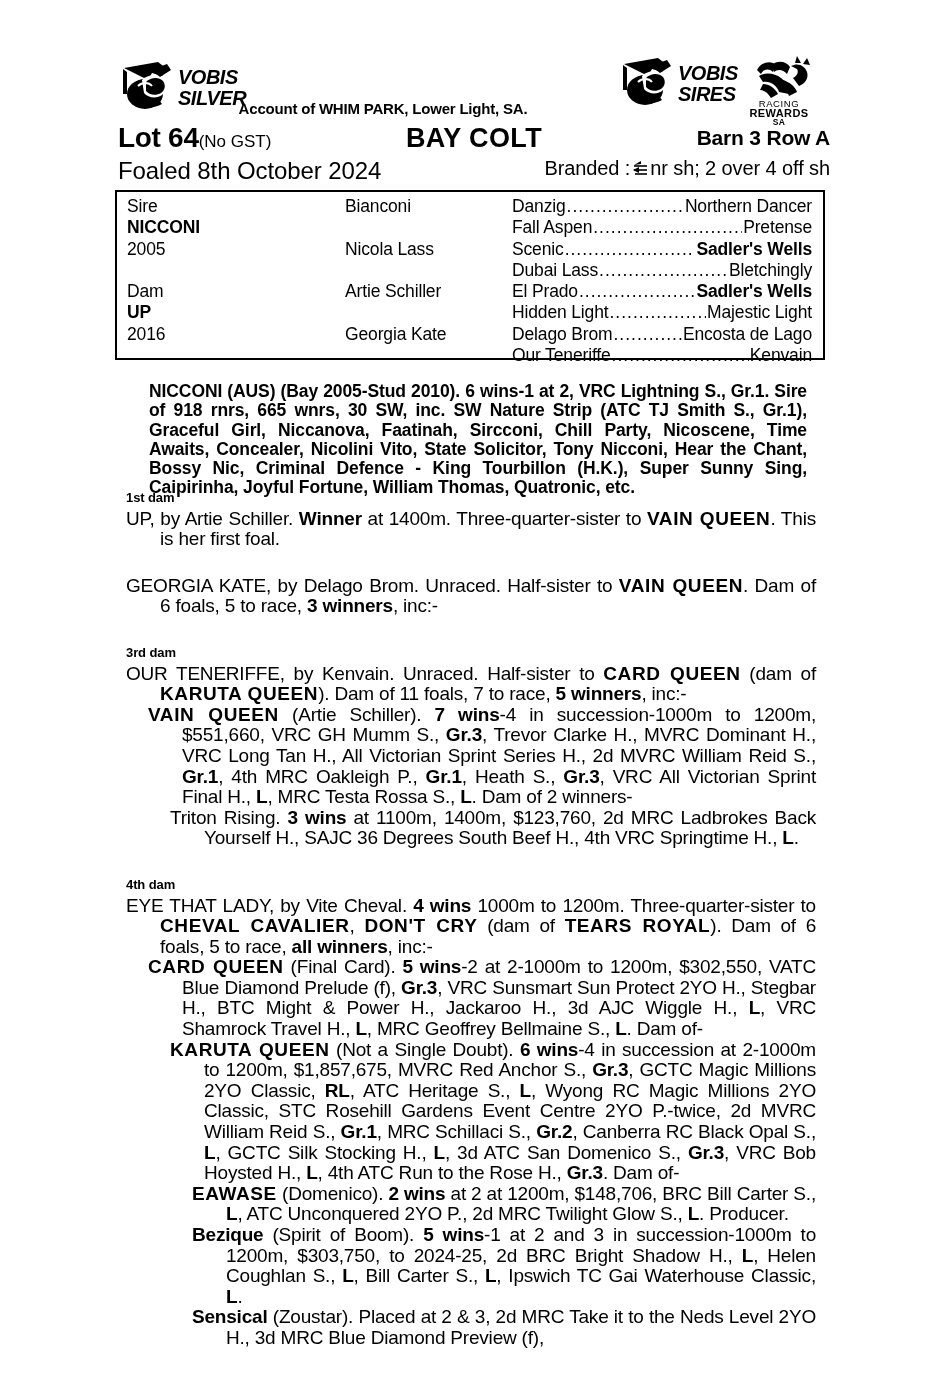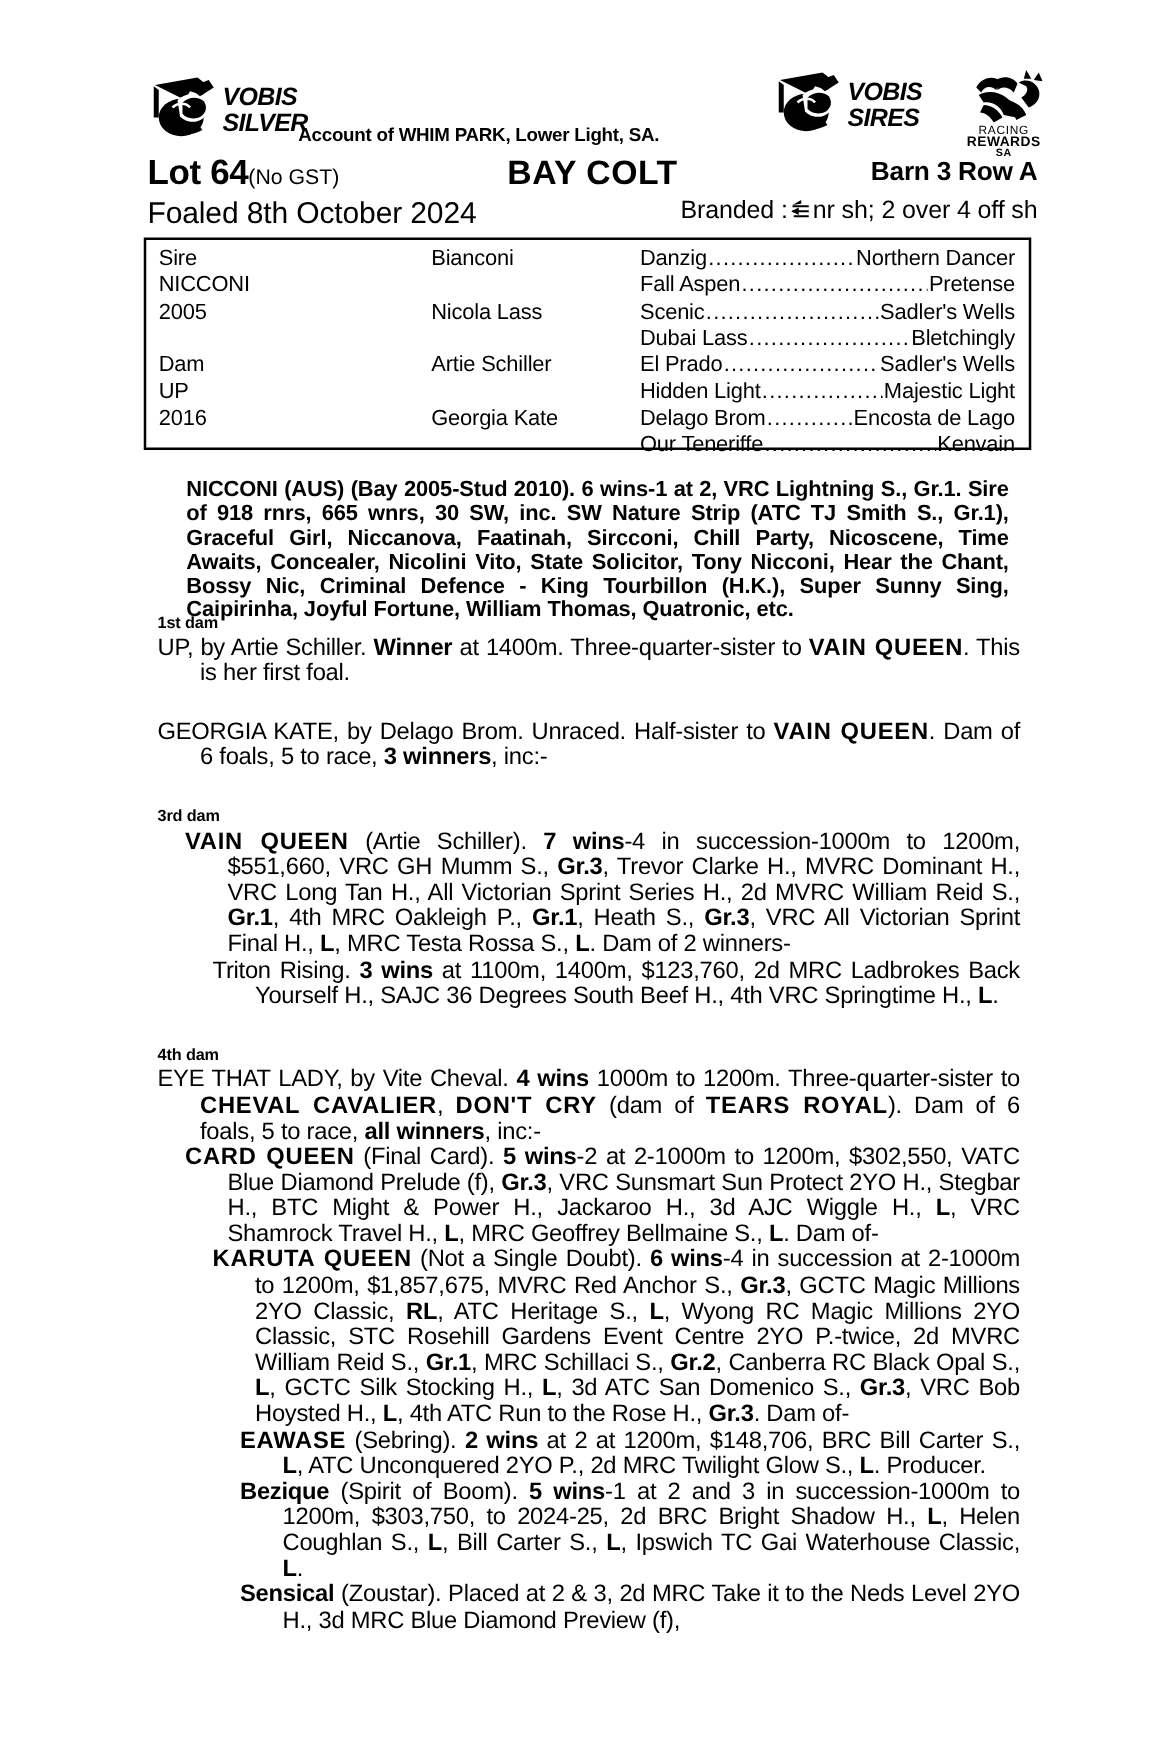--- a/index.html
+++ b/index.html
@@ -39,21 +39,21 @@
   }
   .logo-vobis-sires {
     position: absolute;
     left: 500px;
     top: 4px;
     width: 138px;
     height: 54px;
   }
   .logo-racing-rewards {
     position: absolute;
-    left: 649px;
+    left: 625px;
     top: 2px;
     width: 72px;
     height: 72px;
   }
   .logo-svg { display: block; }
 
   .account-line {
     position: absolute;
     left: 0px;
     top: 48px;
@@ -157,21 +157,21 @@
     position: relative;
     height: 21.3px;
     line-height: 21.3px;
     font-size: 17.5px;
     letter-spacing: -0.15px;
     white-space: nowrap;
   }
   .col1 { position: absolute; left: 0px;   top: 0; }
   .col2 { position: absolute; left: 218px; top: 0; }
   .col3 { position: absolute; left: 385px; top: 0; width: 300px; }
-  .bold { font-weight: normal; }
+  .bold { font-weight: bold; }
   .dots-row {
     display: flex;
     align-items: baseline;
     width: 300px;
   }
   .dots-left { white-space: nowrap; }
   .dots-fill {
     flex: 1 1 auto;
     overflow: hidden;
     white-space: nowrap;
@@ -417,25 +417,26 @@
     <p>NICCONI (AUS) (Bay 2005-Stud 2010). 6 wins-1 at 2, VRC Lightning S., Gr.1. Sire of 918 rnrs, 665 wnrs, 30 SW, inc. SW Nature Strip (ATC TJ Smith S., Gr.1), Graceful Girl, Niccanova, Faatinah, Sircconi, Chill Party, Nicoscene, Time Awaits, Concealer, Nicolini Vito, State Solicitor, Tony Nicconi, Hear the Chant, Bossy Nic, Criminal Defence - King Tourbillon (H.K.), Super Sunny Sing, Caipirinha, Joyful Fortune, William Thomas, Quatronic, etc.</p>
   </div>
 
   <div class="narrative" id="narrative">
       <p class="dam-head">1st dam</p>
       <p class="para lvl0"><span>UP, by Artie Schiller. </span><span class="b">Winner</span><span> at 1400m. Three-quarter-sister to </span><span class="nm nowrapname">VAIN QUEEN</span><span>. This is her first foal.</span></p>
       <div class="gap-lg"></div>
       <p class="para lvl0"><span>GEORGIA KATE, by Delago Brom. Unraced. Half-sister to </span><span class="nm nowrapname">VAIN QUEEN</span><span>. Dam of 6 foals, 5 to race, </span><span class="b">3 winners</span><span>, inc:-</span></p>
       <div class="gap-lg"></div>
       <p class="dam-head">3rd dam</p>
+      <p class="para lvl0"><span>OUR TENERIFFE, by Kenvain. Unraced. Half-sister to </span><span class="nm nowrapname">CARD QUEEN</span><span> (dam of </span><span class="nm nowrapname">KARUTA QUEEN</span><span>). Dam of 11 foals, 7 to race, </span><span class="b">5 winners</span><span>, inc:-</span></p>
       <p class="para lvl1"><span class="nm nowrapname">VAIN QUEEN</span><span> (Artie Schiller). </span><span class="b">7 wins</span><span>-4 in succession-1000m to 1200m, $551,660, VRC GH Mumm S., </span><span class="b">Gr.3</span><span>, Trevor Clarke H., MVRC Dominant H., VRC Long Tan H., All Victorian Sprint Series H., 2d MVRC William Reid S., </span><span class="b">Gr.1</span><span>, 4th MRC Oakleigh P., </span><span class="b">Gr.1</span><span>, Heath S., </span><span class="b">Gr.3</span><span>, VRC All Victorian Sprint Final H., </span><span class="b">L</span><span>, MRC Testa Rossa S., </span><span class="b">L</span><span>. Dam of 2 winners-</span></p>
       <p class="para lvl2"><span>Triton Rising. </span><span class="b">3 wins</span><span> at 1100m, 1400m, $123,760, 2d MRC Ladbrokes Back Yourself H., SAJC 36 Degrees South Beef H., 4th VRC Springtime H., </span><span class="b">L</span><span>.</span></p>
       <div class="gap-lg"></div>
       <p class="dam-head">4th dam</p>
       <p class="para lvl0"><span>EYE THAT LADY, by Vite Cheval. </span><span class="b">4 wins</span><span> 1000m to 1200m. Three-quarter-sister to </span><span class="nm nowrapname">CHEVAL CAVALIER</span><span>, </span><span class="nm nowrapname">DON'T CRY</span><span> (dam of </span><span class="nm nowrapname">TEARS ROYAL</span><span>). Dam of 6 foals, 5 to race, </span><span class="b">all winners</span><span>, inc:-</span></p>
       <p class="para lvl1"><span class="nm nowrapname">CARD QUEEN</span><span> (Final Card). </span><span class="b">5 wins</span><span>-2 at 2-1000m to 1200m, $302,550, VATC Blue Diamond Prelude (f), </span><span class="b">Gr.3</span><span>, VRC Sunsmart Sun Protect 2YO H., Stegbar H., BTC Might &amp; Power H., Jackaroo H., 3d AJC Wiggle H., </span><span class="b">L</span><span>, VRC Shamrock Travel H., </span><span class="b">L</span><span>, MRC Geoffrey Bellmaine S., </span><span class="b">L</span><span>. Dam of-</span></p>
       <p class="para lvl2"><span class="nm nowrapname">KARUTA QUEEN</span><span> (Not a Single Doubt). </span><span class="b">6 wins</span><span>-4 in succession at 2-1000m to 1200m, $1,857,675, MVRC Red Anchor S., </span><span class="b">Gr.3</span><span>, GCTC Magic Millions 2YO Classic, </span><span class="b">RL</span><span>, ATC Heritage S., </span><span class="b">L</span><span>, Wyong RC Magic Millions 2YO Classic, STC Rosehill Gardens Event Centre 2YO P.-twice, 2d MVRC William Reid S., </span><span class="b">Gr.1</span><span>, MRC Schillaci S., </span><span class="b">Gr.2</span><span>, Canberra RC Black Opal S., </span><span class="b">L</span><span>, GCTC Silk Stocking H., </span><span class="b">L</span><span>, 3d ATC San Domenico S., </span><span class="b">Gr.3</span><span>, VRC Bob Hoysted H., </span><span class="b">L</span><span>, 4th ATC Run to the Rose H., </span><span class="b">Gr.3</span><span>. Dam of-</span></p>
-      <p class="para lvl3"><span class="nm nowrapname">EAWASE</span><span> (Sebring). </span><span class="b">2 wins</span><span> at 2 at 1200m, $148,706, BRC Bill Carter S., </span><span class="b">L</span><span>, ATC Unconquered 2YO P., 2d MRC Twilight Glow S., </span><span class="b">L</span><span>. Producer.</span></p>
+      <p class="para lvl3"><span class="nm nowrapname">EAWASE</span><span> (Domenico). </span><span class="b">2 wins</span><span> at 2 at 1200m, $148,706, BRC Bill Carter S., </span><span class="b">L</span><span>, ATC Unconquered 2YO P., 2d MRC Twilight Glow S., </span><span class="b">L</span><span>. Producer.</span></p>
       <p class="para lvl3"><span class="b">Bezique</span><span> (Spirit of Boom). </span><span class="b">5 wins</span><span>-1 at 2 and 3 in succession-1000m to 1200m, $303,750, to 2024-25, 2d BRC Bright Shadow H., </span><span class="b">L</span><span>, Helen Coughlan S., </span><span class="b">L</span><span>, Bill Carter S., </span><span class="b">L</span><span>, Ipswich TC Gai Waterhouse Classic, </span><span class="b">L</span><span>.</span></p>
       <p class="para lvl3"><span class="b">Sensical</span><span> (Zoustar). Placed at 2 &amp; 3, 2d MRC Take it to the Neds Level 2YO H., 3d MRC Blue Diamond Preview (f), </span></p>
     </div>
 
 </div>
 
 </body></html>

